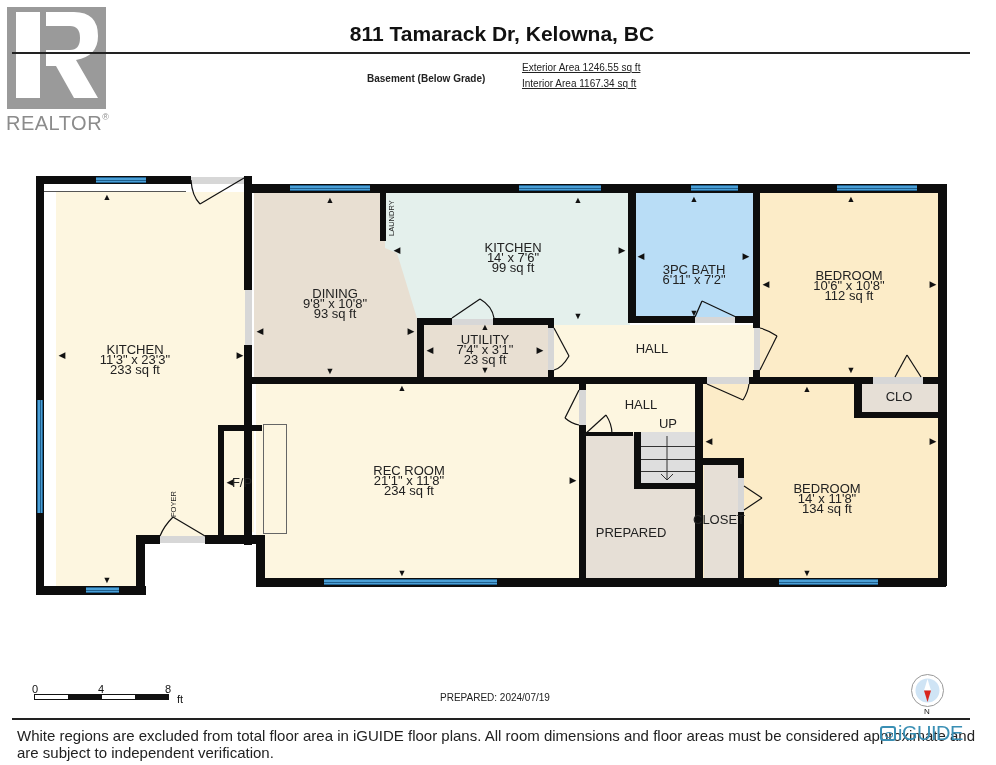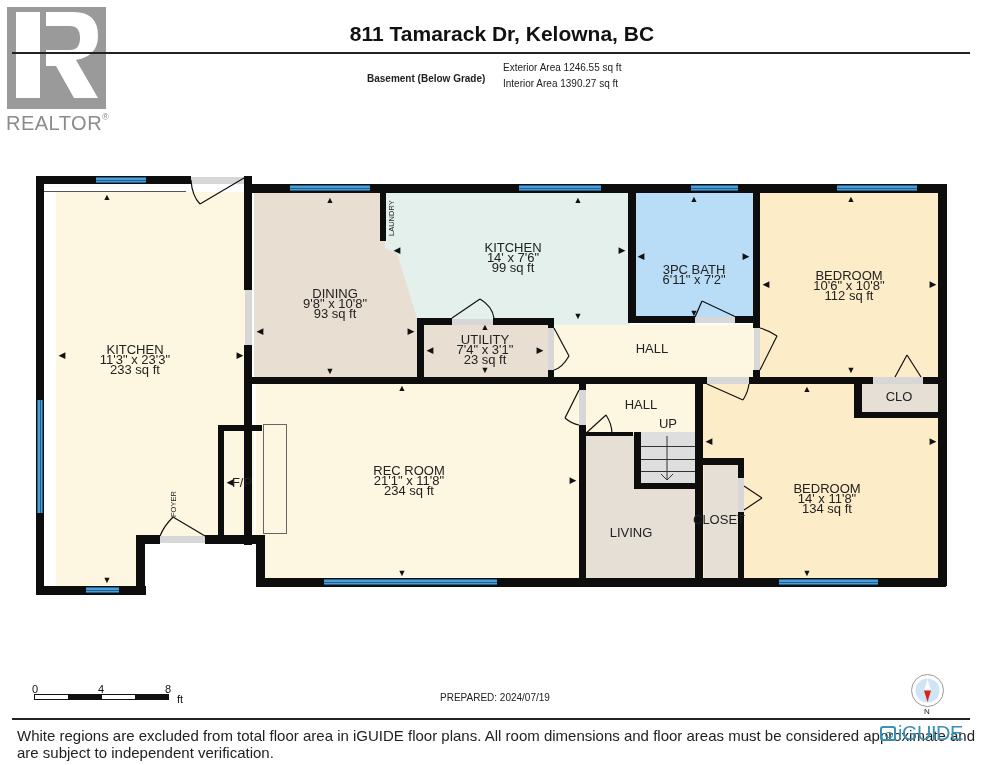--- a/index.html
+++ b/index.html
@@ -10,21 +10,21 @@
   
   .realtor-box { left: 7px; top: 7px; width: 99px; height: 102px; background: #9a9a9a; }
   .realtor-R { left: 14px; top: 12px; width: 85px; height: 86px; }
   .realtor-text { left: 6px; top: 112px; font-size: 20px; color: #8c8c8c; letter-spacing: 0.5px; }
   .realtor-text sup { font-size: 9px; vertical-align: top; }
 
   
   .title { left: 0; width: 996px; top: 22px; text-align: center; font-size: 21px; font-weight: bold; padding-left: 8px; }
   .title-rule { left: 12px; top: 52px; width: 958px; height: 2px; background: #222; }
   .floor-label { left: 367px; top: 73px; font-size: 10px; font-weight: bold; color: #222; }
-  .area-line { left: 503px; font-size: 10px; color: #222; }
+  .area-line { left: 522px; font-size: 10px; color: #222; text-decoration: underline; }
 
   
   .room { position: absolute; }
   .wall { position: absolute; background: #0d0d0d; }
   .win { position: absolute; background: #4a9fd6; border-top: 1px solid #1f5f8d; border-bottom: 1px solid #1f5f8d; }
   .win::after { content: ""; position: absolute; left: 0; right: 0; top: 45%; height: 1px; background: #1f5f8d; }
   .winv { position: absolute; background: #4a9fd6; border-left: 1px solid #1f5f8d; border-right: 1px solid #1f5f8d; }
   .winv::after { content: ""; position: absolute; top: 0; bottom: 0; left: 45%; width: 1px; background: #1f5f8d; }
   .opening { position: absolute; background: #d7d7d7; }
   .rlabel { position: absolute; text-align: center; font-size: 13px; line-height: 10px; color: #222; white-space: nowrap; transform: translateX(-50%); }
@@ -51,21 +51,21 @@
   <rect x="2" y="0" width="24" height="86" fill="#fff"></rect>
   <path d="M32 0 H60 Q84 0 84 24 Q84 44 62 48 L84 86 H60 L42 54 H32 Z" fill="#fff"></path>
   <path d="M32 14 H56 Q66 14 66 26 Q66 38 56 38 H32 Z" fill="#9a9a9a"></path>
 </svg>
 <div class="abs realtor-text"><span>REALTOR</span><sup>®</sup></div>
 
 <div class="abs title">811 Tamarack Dr, Kelowna, BC</div>
 <div class="abs title-rule"></div>
 <div class="abs floor-label">Basement (Below Grade)</div>
 <div class="abs area-line" style="top:62px">Exterior Area 1246.55 sq ft</div>
-<div class="abs area-line" style="top:78px">Interior Area 1390.27 sq ft</div>
+<div class="abs area-line" style="top:78px">Interior Area 1167.34 sq ft</div>
 
 <div>
 
   <div class="room" style="left:56px;top:192px;width:190px;height:395px;background:#fdf6e0;"></div>
   <div class="room" style="left:44px;top:184px;width:12px;height:405px;background:#fff;"></div>
   <div class="room" style="left:44px;top:184px;width:142px;height:8px;background:#fff;border-bottom:1px solid #555;"></div>
   <div class="room" style="left:254px;top:193px;width:165px;height:184px;background:#e8dfd2;"></div>
   <svg class="room" style="left:385px;top:193px" width="245" height="135">
       <polygon points="0,0 245,0 245,135 35,135 12,60 0,55" fill="#e4f0ec"></polygon>
     </svg>
@@ -254,21 +254,21 @@
     </div>
   <div class="rlabel" style="left:409px;top:466px;">
     <div>REC ROOM</div>
       <div>21'1" x 11'8"</div>
       <div>234 sq ft</div>
   </div>
   <div class="rlabel" style="left:668px;top:419px;">
       <div>UP</div>
     </div>
   <div class="rlabel" style="left:631px;top:528px;">
-      <div>LIVING</div>
+      <div>PREPARED</div>
     </div>
   <div class="rlabel" style="left:719px;top:515px;">
       <div>CLOSET</div>
     </div>
   <div class="rlabel" style="left:827px;top:484px;">
     <div>BEDROOM</div>
       <div>14' x 11'8"</div>
       <div>134 sq ft</div>
   </div>
   <div class="rlabel" style="left:242px;top:478px;">

